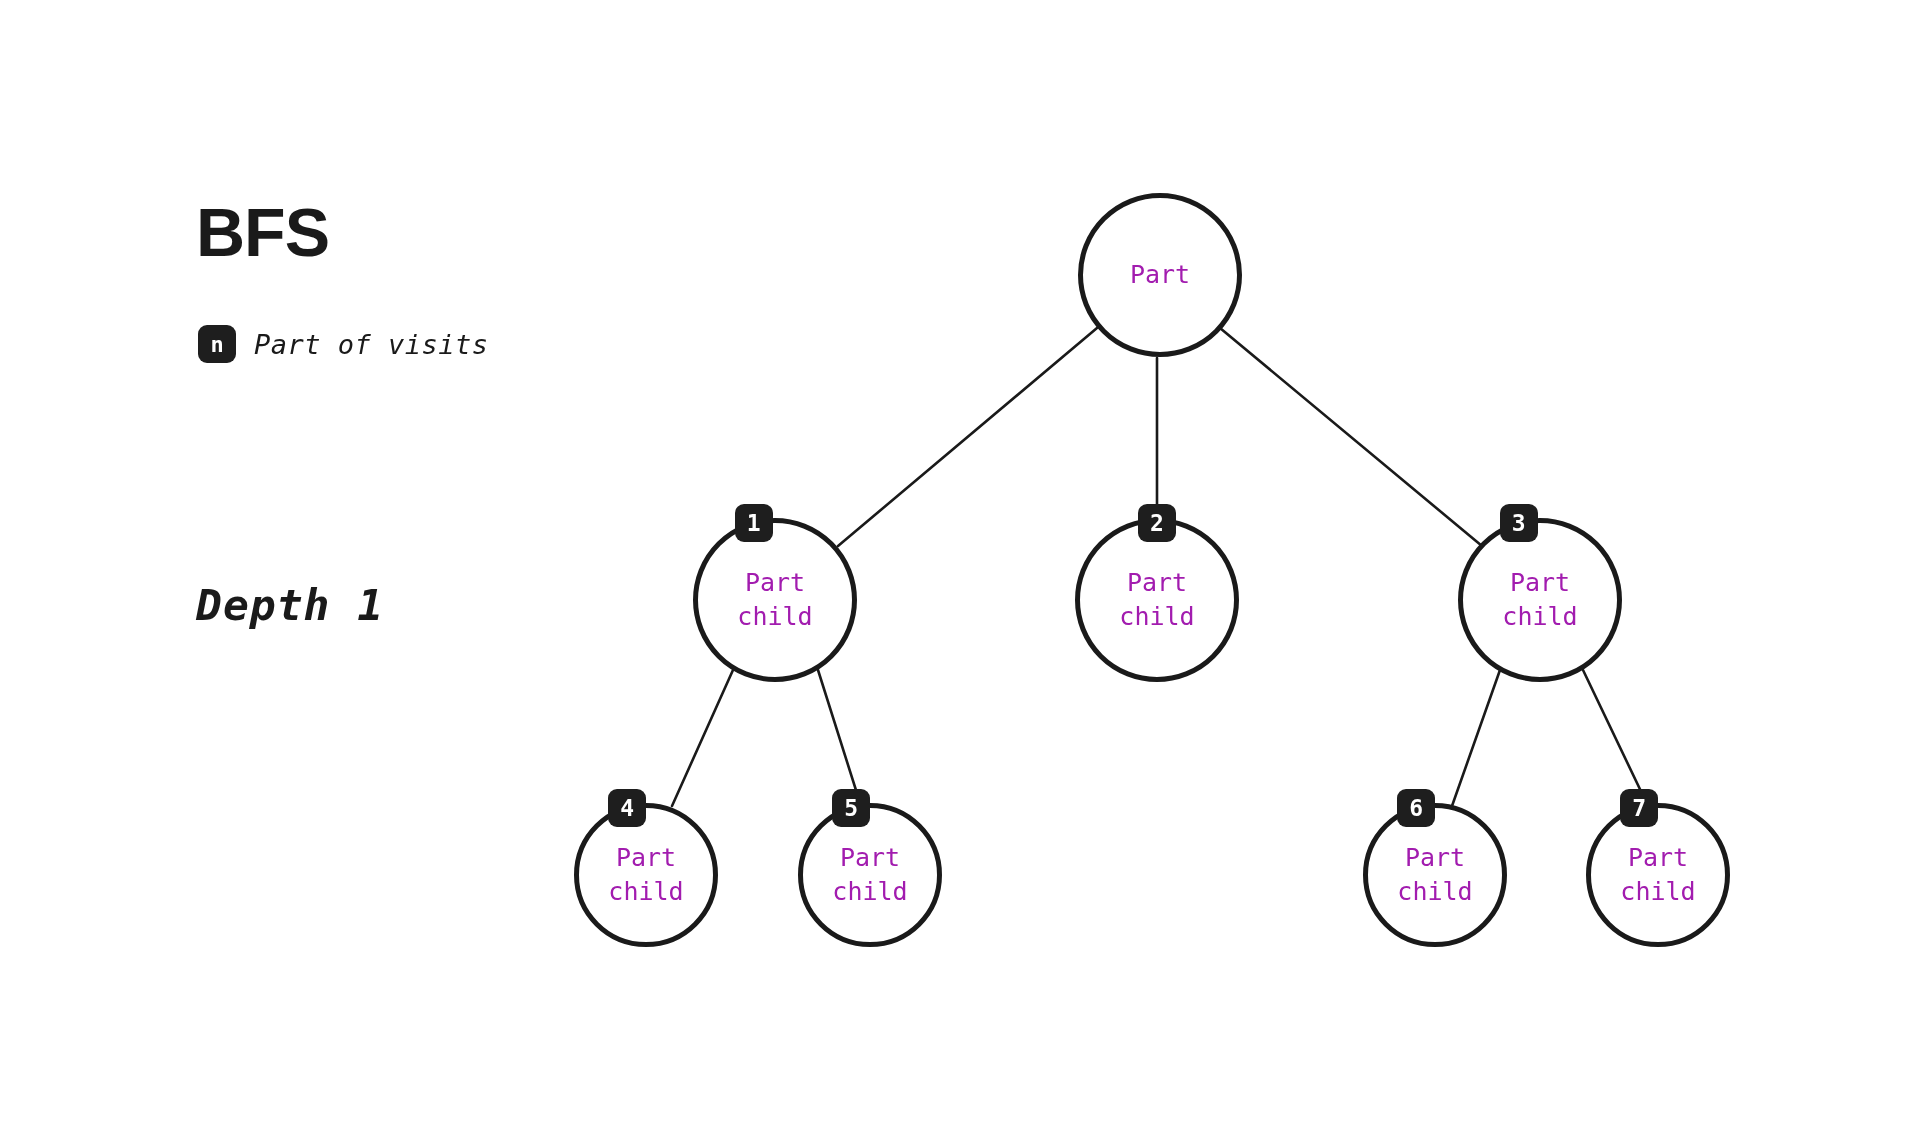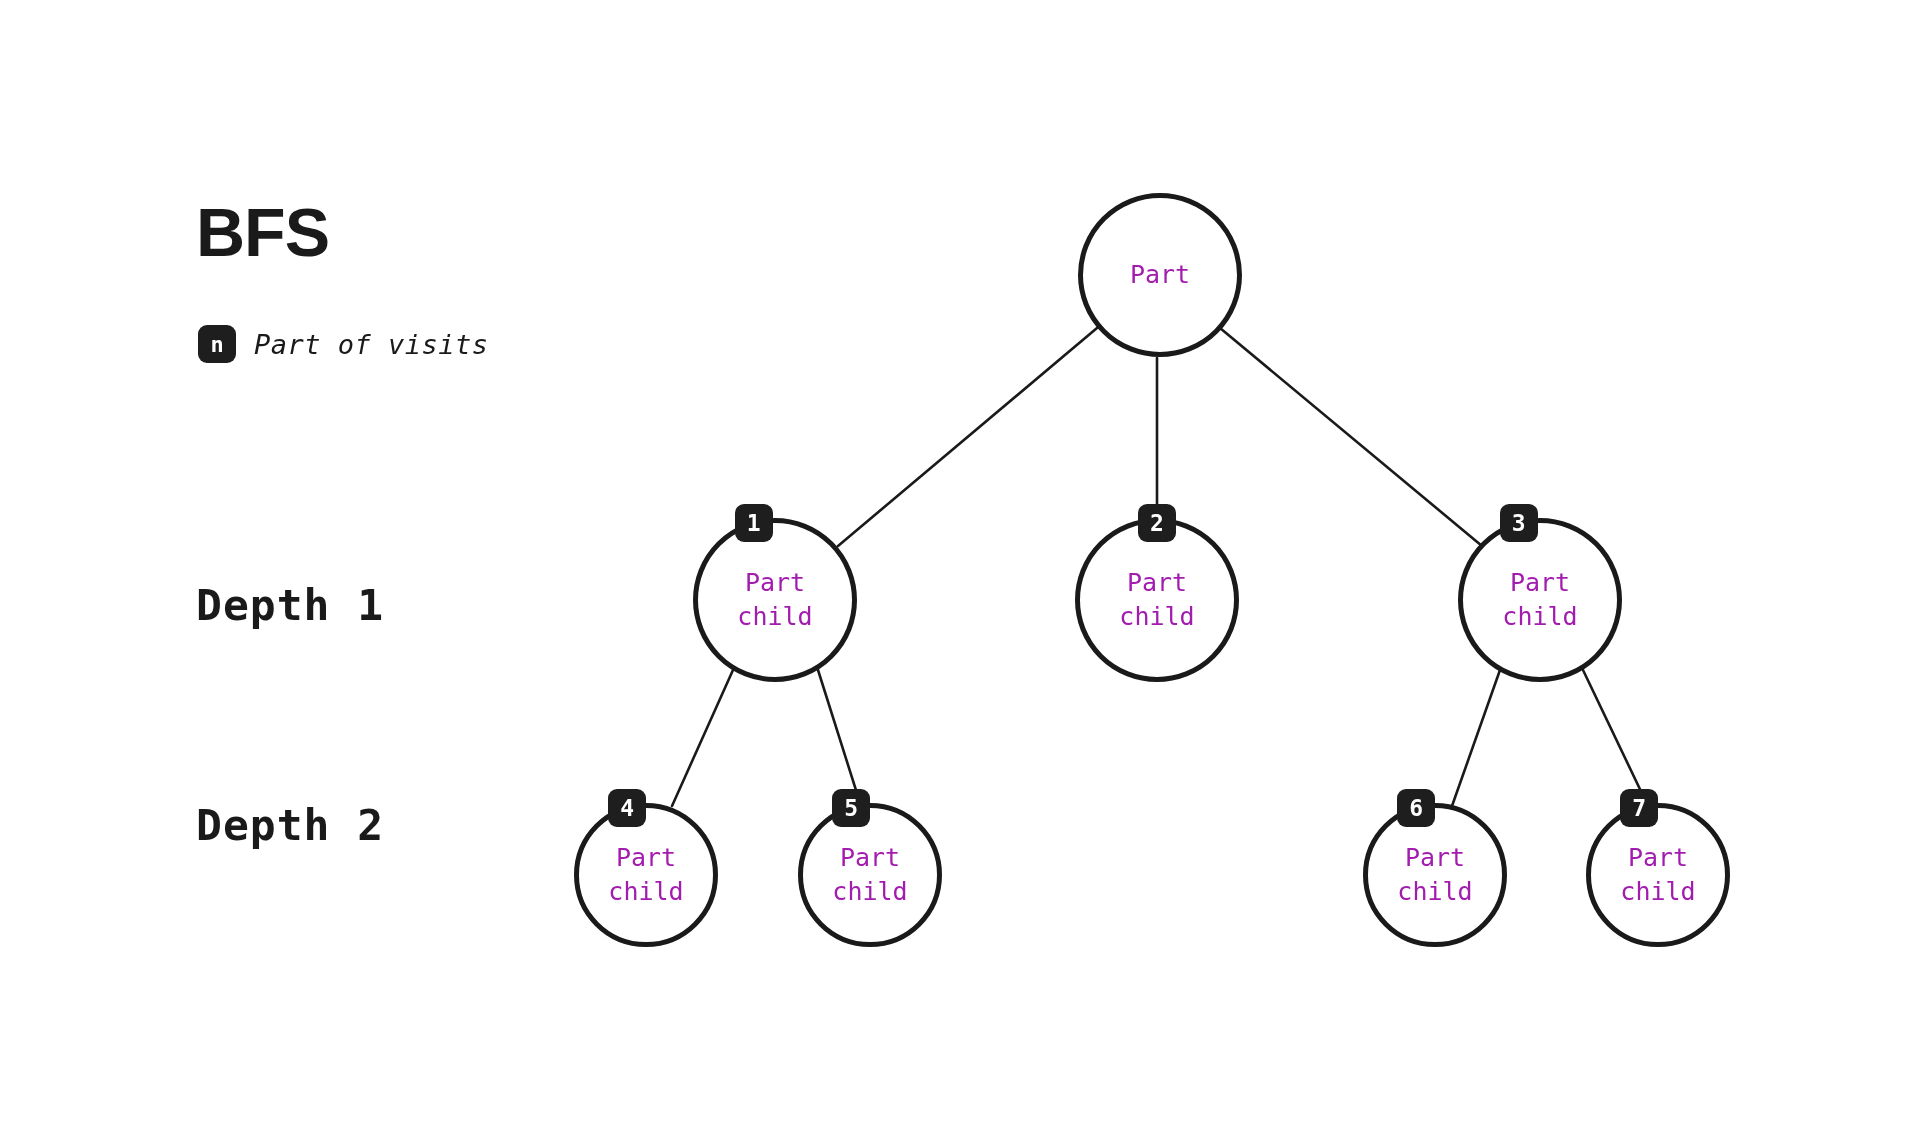--- a/index.html
+++ b/index.html
@@ -66,20 +66,21 @@
     font-size: 27px;
     color: #1a1a1a;
     white-space: nowrap;
     letter-spacing: 0.5px;
   }
 
   
   .depth-label {
     position: absolute;
     font-family: "DejaVu Sans Mono", monospace;
+    font-style: italic;
     font-weight: bold;
     font-size: 43px;
     color: #1a1a1a;
     white-space: nowrap;
     letter-spacing: 1px;
   }
 
   
   #edges {
     position: absolute;
@@ -138,21 +139,20 @@
   <div id="title-block">
     <h1 id="page-title">BFS</h1>
   </div>
 
   <div id="legend">
     <span class="legend-badge">n</span>
     <span id="legend-text">Part of visits</span>
   </div>
 
   <div class="depth-label" style="left: 196px; top: 580px;">Depth 1</div>
-  <div class="depth-label" style="left: 196px; top: 800px;">Depth 2</div>
 
   <svg id="edges" viewBox="0 0 1920 1140">
       <line x1="1097" y1="328" x2="838" y2="546"></line>
       <line x1="1157" y1="358" x2="1157" y2="518"></line>
       <line x1="1220" y1="328" x2="1482" y2="546"></line>
       <line x1="733" y1="670" x2="672" y2="806"></line>
       <line x1="818" y1="670" x2="861" y2="806"></line>
       <line x1="1500" y1="670" x2="1452" y2="806"></line>
       <line x1="1583" y1="670" x2="1648" y2="806"></line>
     </svg>

